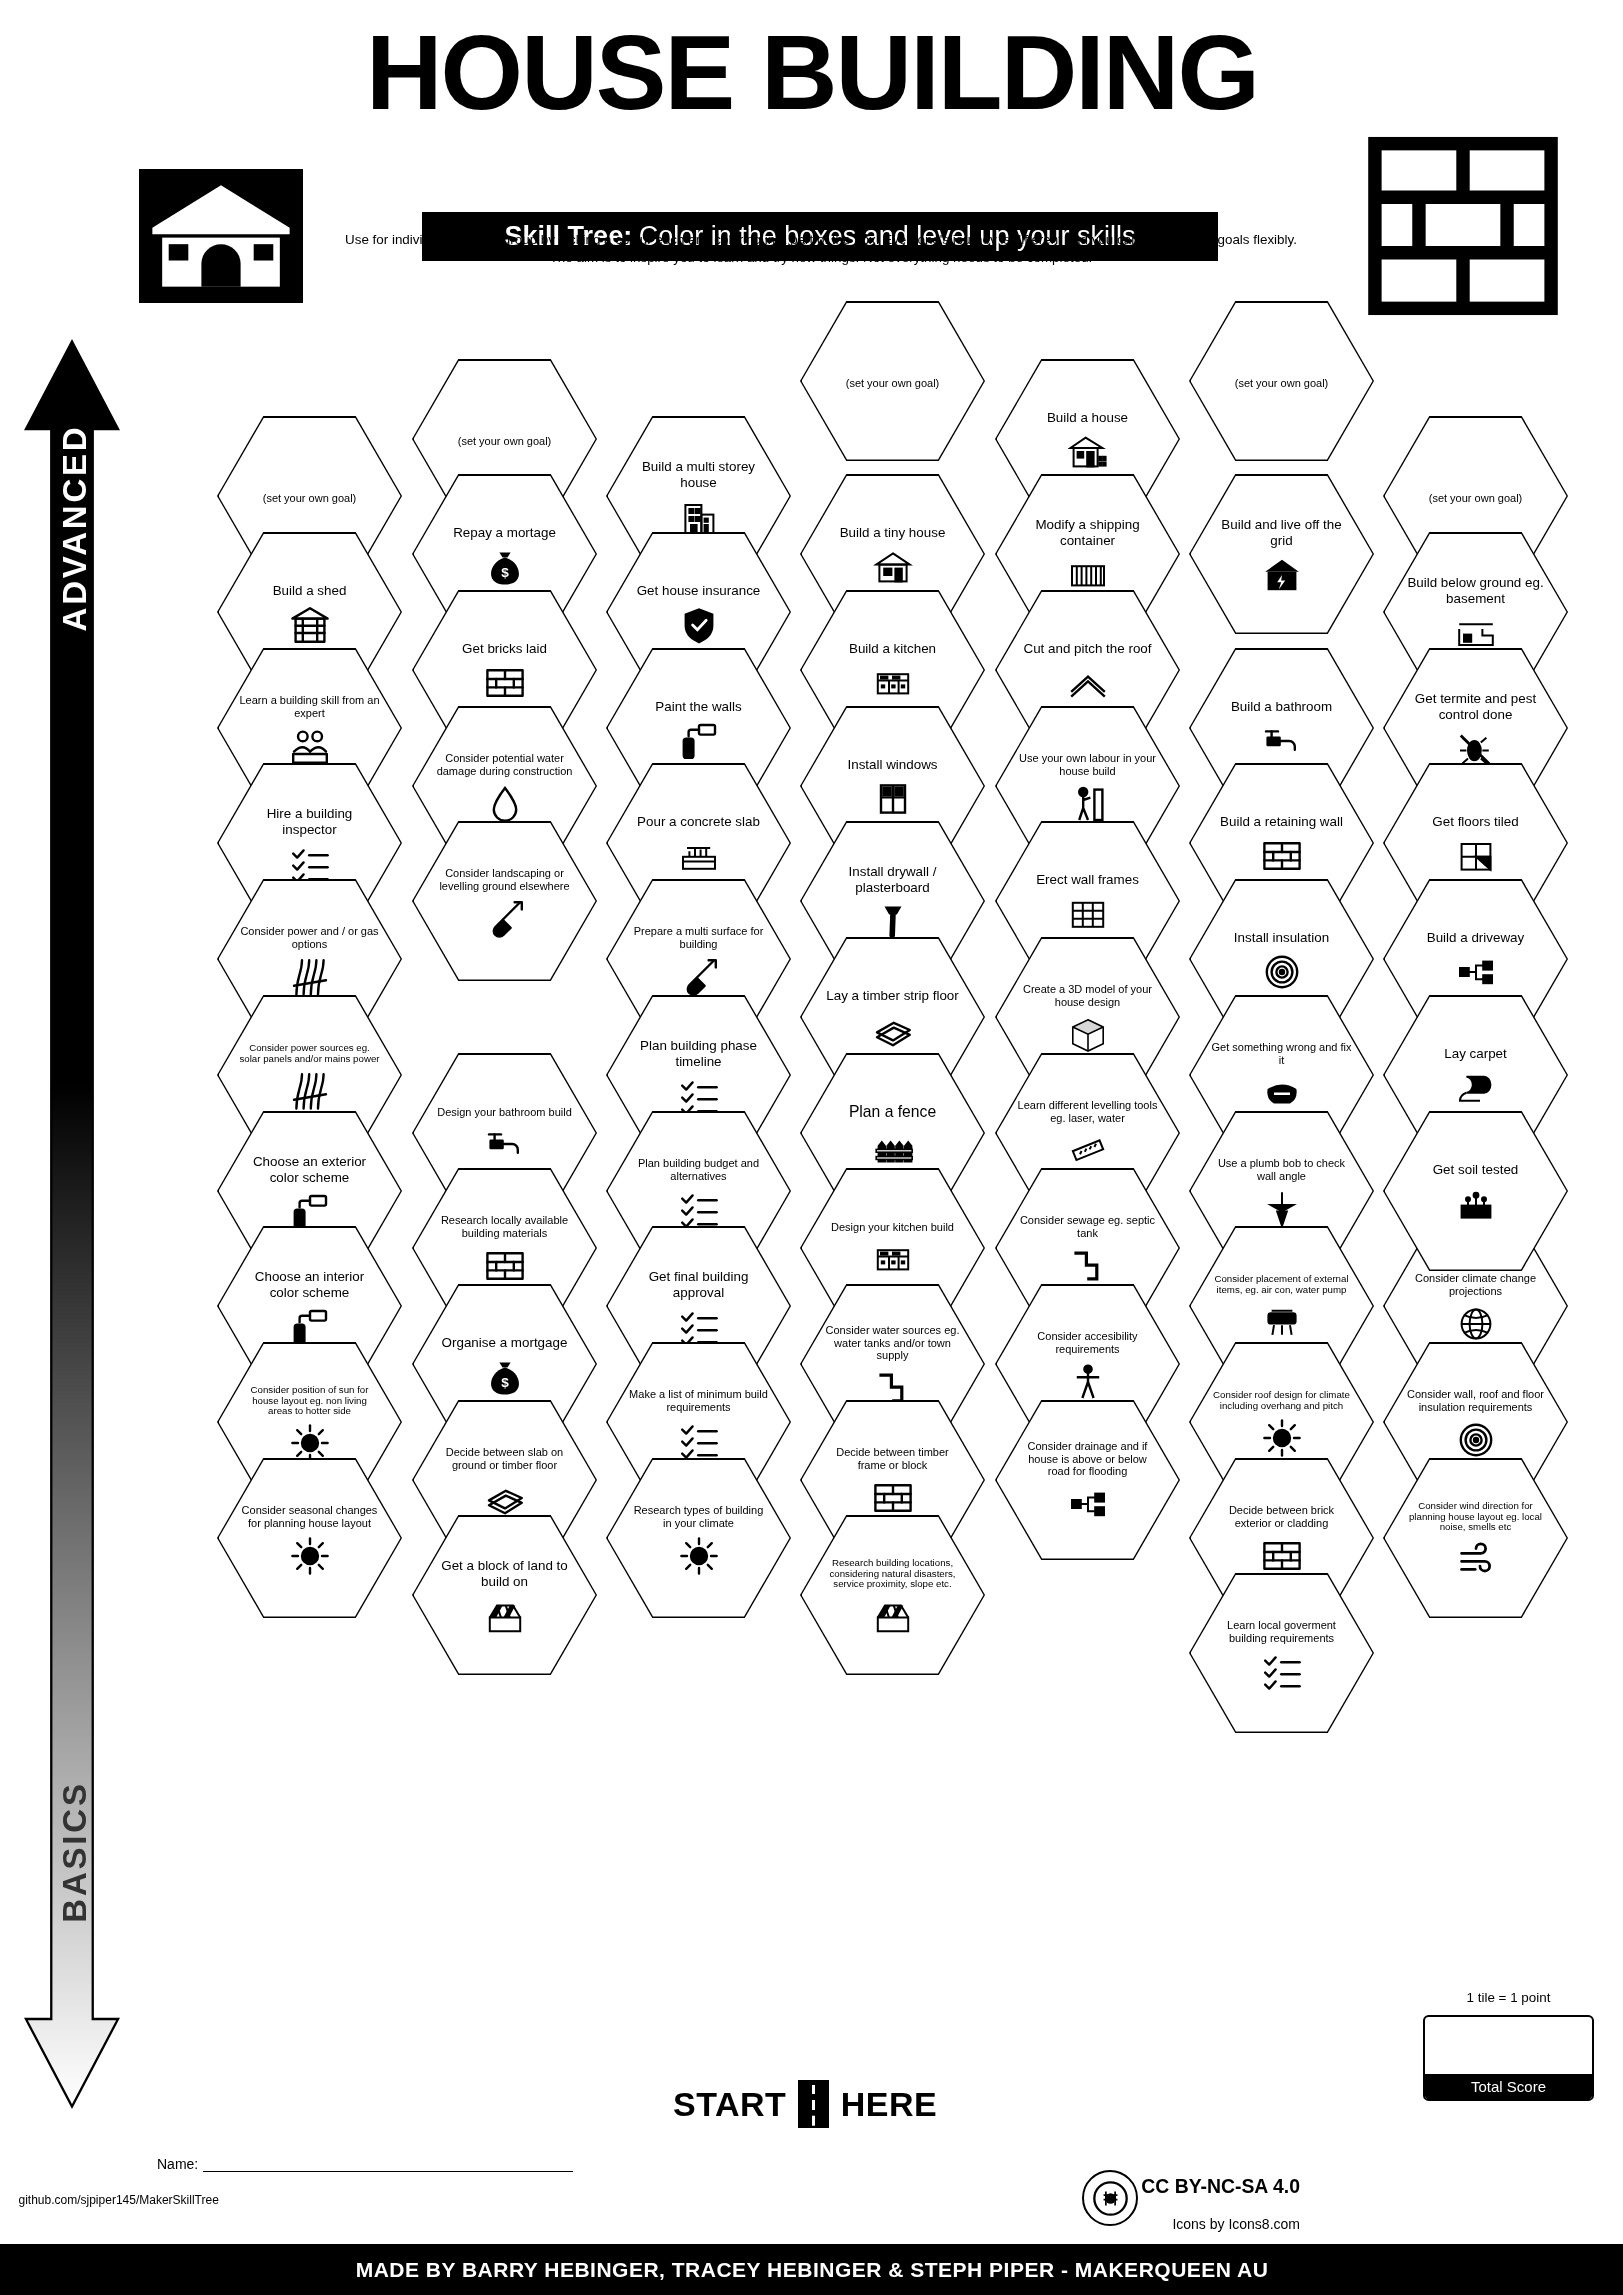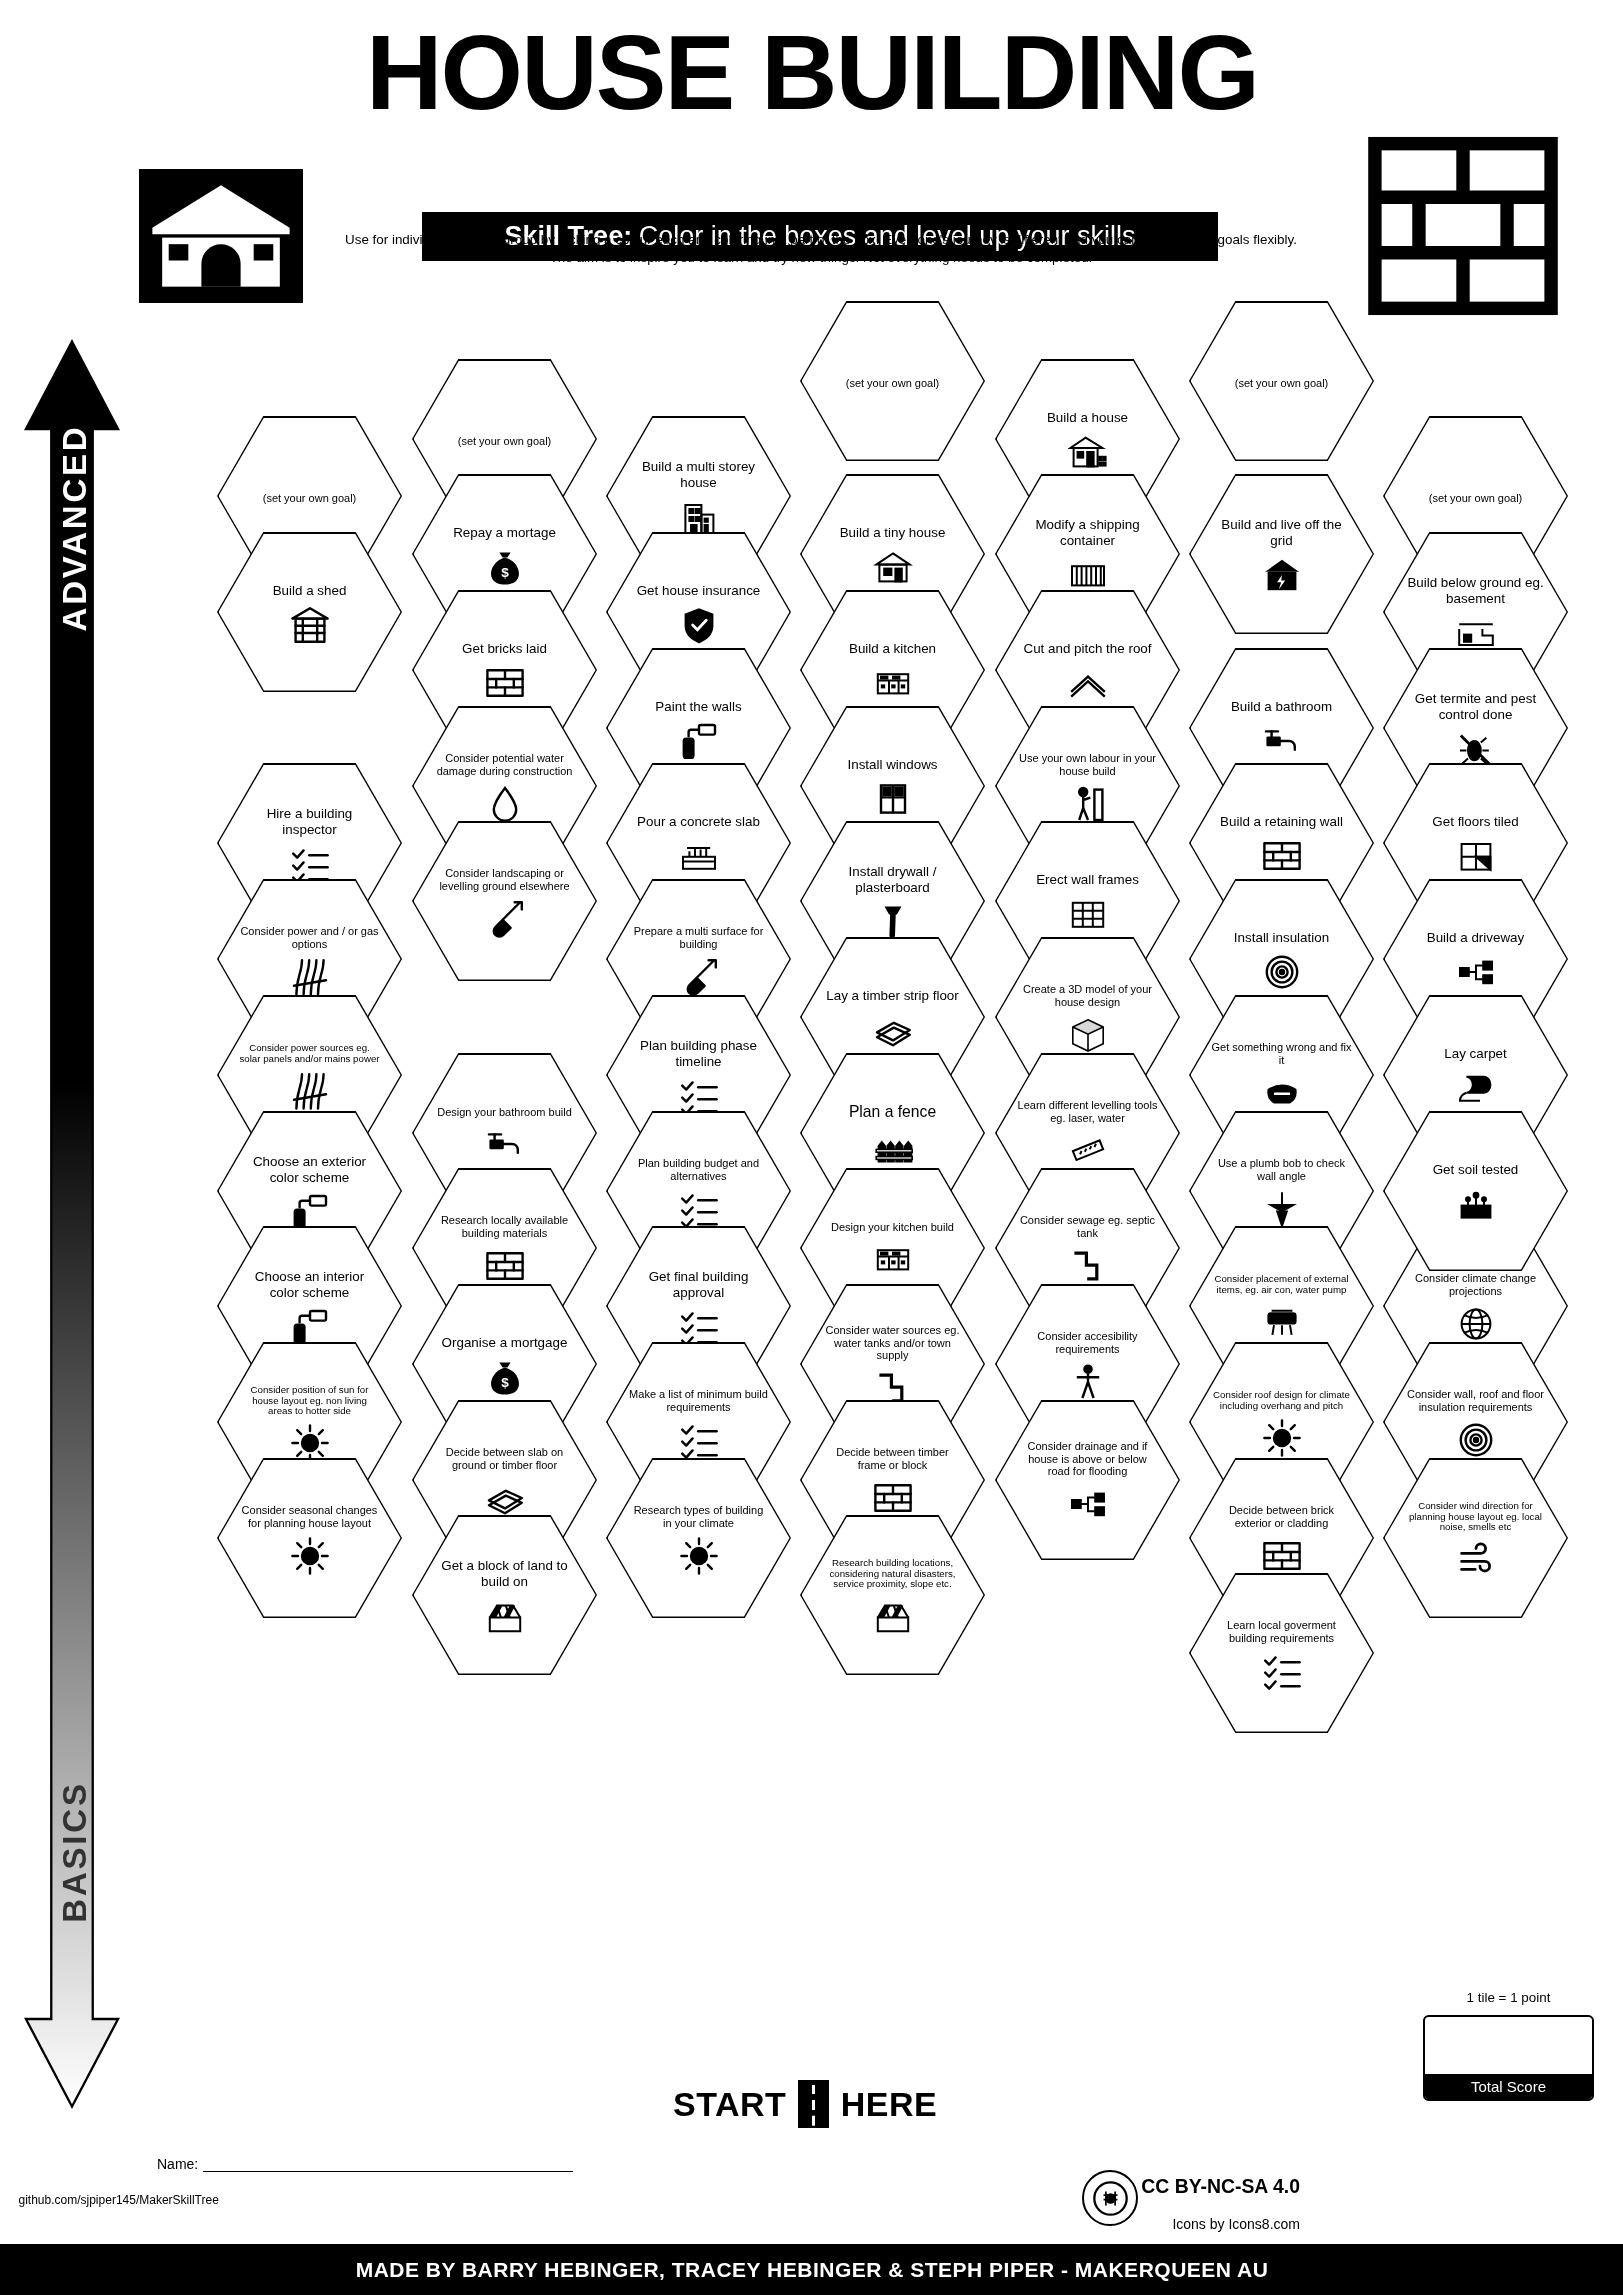--- a/index.html
+++ b/index.html
@@ -219,20 +219,36 @@
               <rect x="14" y="34" width="72" height="58"></rect>
               <line x1="14" y1="52" x2="86" y2="52"></line>
               <line x1="14" y1="70" x2="86" y2="70"></line>
               <line x1="32" y1="34" x2="32" y2="92"></line>
               <line x1="68" y1="34" x2="68" y2="92"></line>
             </g>
           </svg>
         </div>
       </div>
     </div>
+    <div class="hex" style="left: 217px; top: 648px;">
+      <div class="hex-inner">
+        <div class="hex-label sm">Learn a building skill from an expert</div>
+        <div class="hex-icon">
+          <svg viewBox="0 0 100 100">
+            <g stroke="#000" stroke-width="6" fill="none" stroke-linecap="round" stroke-linejoin="round">
+              <circle cx="32" cy="26" r="12"></circle>
+              <circle cx="68" cy="26" r="12"></circle>
+              <path d="M10 64 q22 -22 40 0"></path>
+              <path d="M50 64 q22 -22 40 0"></path>
+              <rect x="8" y="70" width="84" height="22"></rect>
+            </g>
+          </svg>
+        </div>
+      </div>
+    </div>
     <div class="hex" style="left: 217px; top: 763px;">
       <div class="hex-inner">
         <div class="hex-label ">Hire a building inspector</div>
         <div class="hex-icon">
           <svg viewBox="0 0 100 100">
             <g stroke="#000" stroke-width="6" fill="none" stroke-linecap="round" stroke-linejoin="round">
               <path d="M8 24 l10 10 16 -18"></path>
               <path d="M8 54 l10 10 16 -18"></path>
               <path d="M8 84 l10 10 16 -18"></path>
               <line x1="48" y1="28" x2="94" y2="28"></line>

